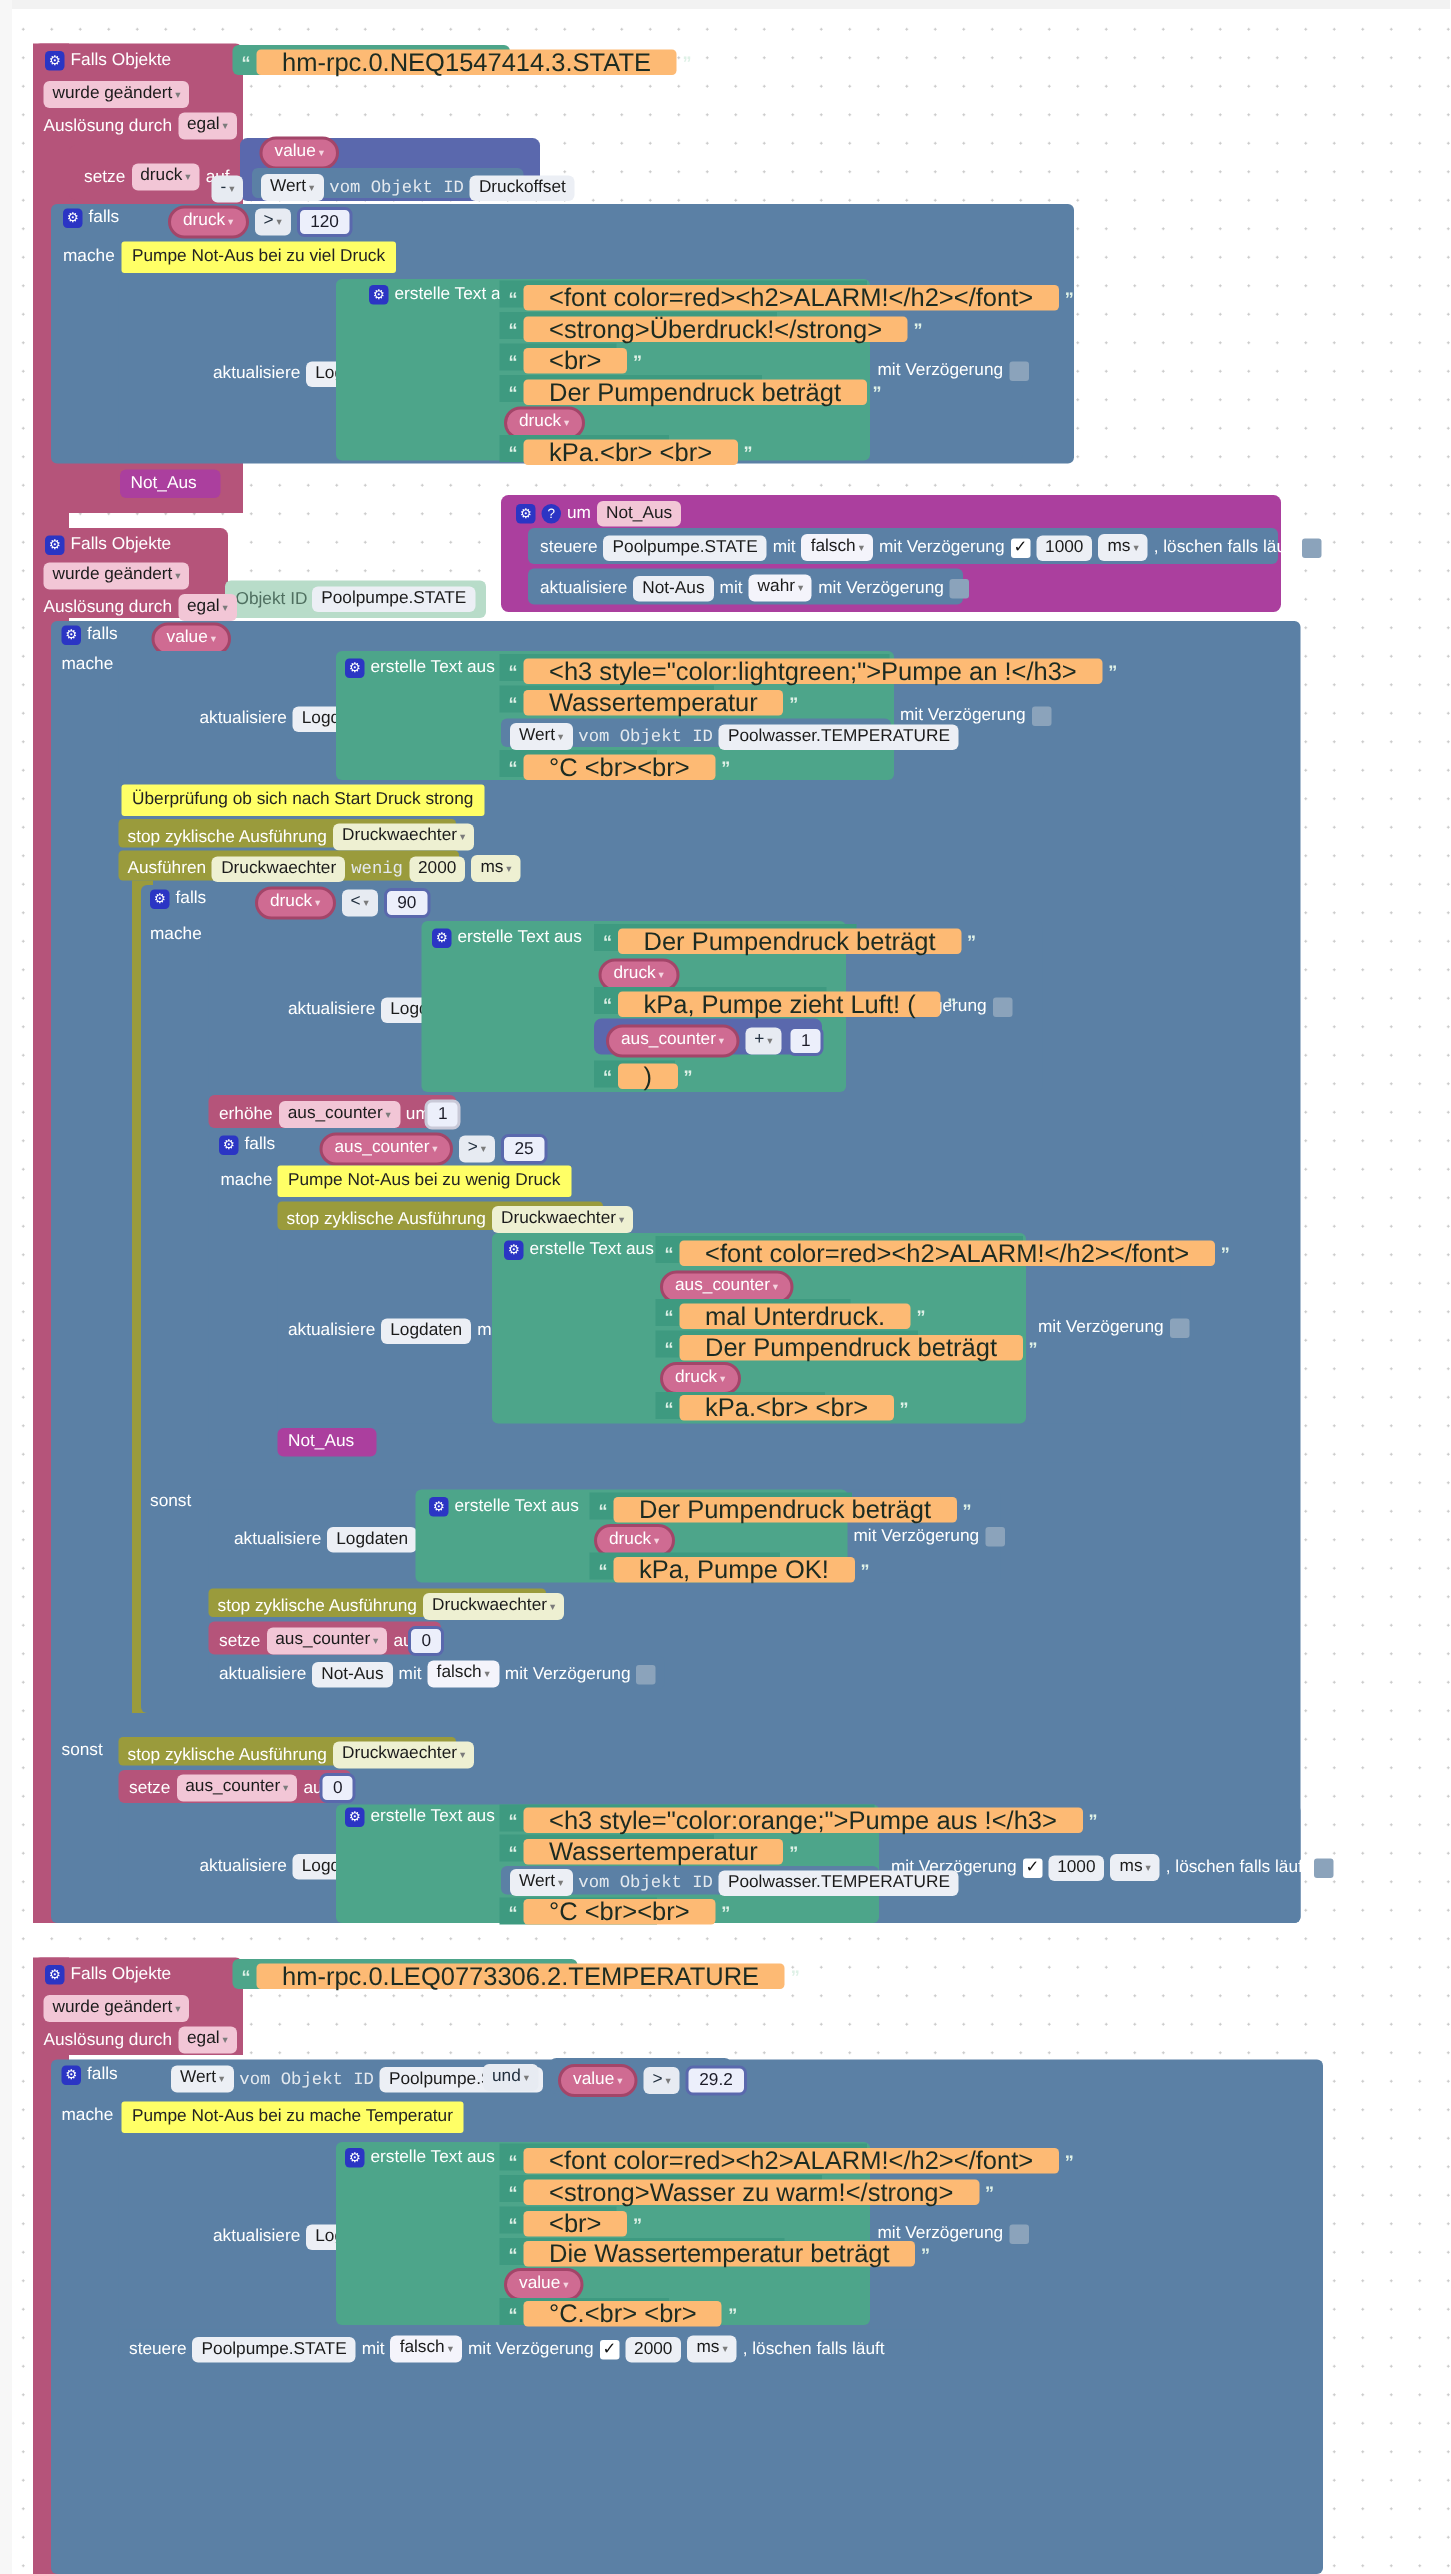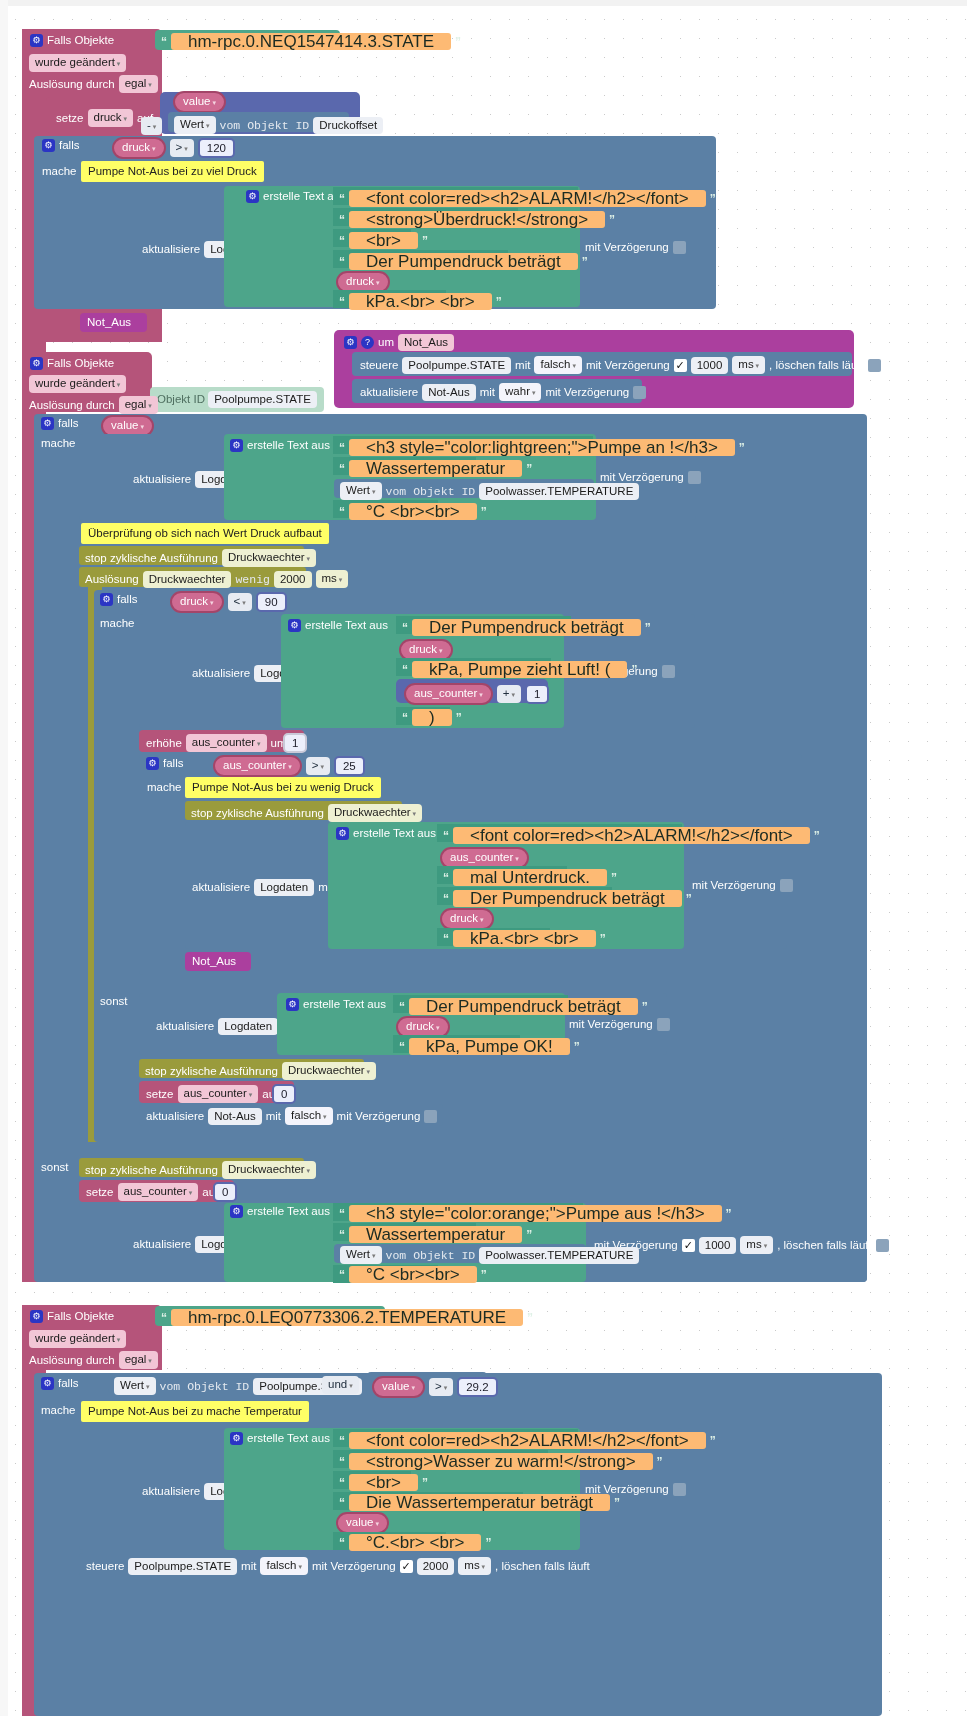--- a/index.html
+++ b/index.html
@@ -308,29 +308,29 @@
     <span class="txt txt-dim">vom Objekt ID</span>
     <span class="fld">Poolwasser.TEMPERATURE</span>
   </div>
   <div class="blk c-textDark" style="left:333px;top:500px;width:105px;height:18px;"></div>
   <div class="row" style="left:339px;top:503px;">
     <span class="quote">“</span>
     <span class="strpill">°C &lt;br&gt;&lt;br&gt;</span>
     <span class="quote">”</span>
   </div>
 
-  <div class="comment" style="left:81px;top:523px;">Überprüfung ob sich nach Wert Druck aufbaut</div>
+  <div class="comment" style="left:81px;top:523px;">Überprüfung ob sich nach Start Druck strong</div>
   <div class="blk c-sched" style="left:79px;top:546px;width:225px;height:19px;border-radius:3px;"></div>
   <div class="row" style="left:85px;top:549px;">
     <span class="txt">stop zyklische Ausführung</span>
     <span class="fld d fld-olive">Druckwaechter</span>
   </div>
   <div class="blk c-sched" style="left:79px;top:567px;width:227px;height:20px;border-radius:3px;"></div>
   <div class="row" style="left:85px;top:570px;">
-    <span class="txt">Auslösung</span>
+    <span class="txt">Ausführen</span>
     <span class="fld fld-olive">Druckwaechter</span>
     <span class="txt txt-dim">wenig</span>
     <span class="fld fld-olive">2000</span>
     <span class="fld d fld-olive">ms</span>
   </div>
 
   <div class="blk c-sched" style="left:88px;top:587px;width:14px;height:555px;"></div>
   <div class="blk c-control" style="left:94px;top:590px;width:690px;height:552px;border-radius:4px;"></div>
   <div class="row" style="left:100px;top:593px;">
     <span class="gear">⚙</span>

